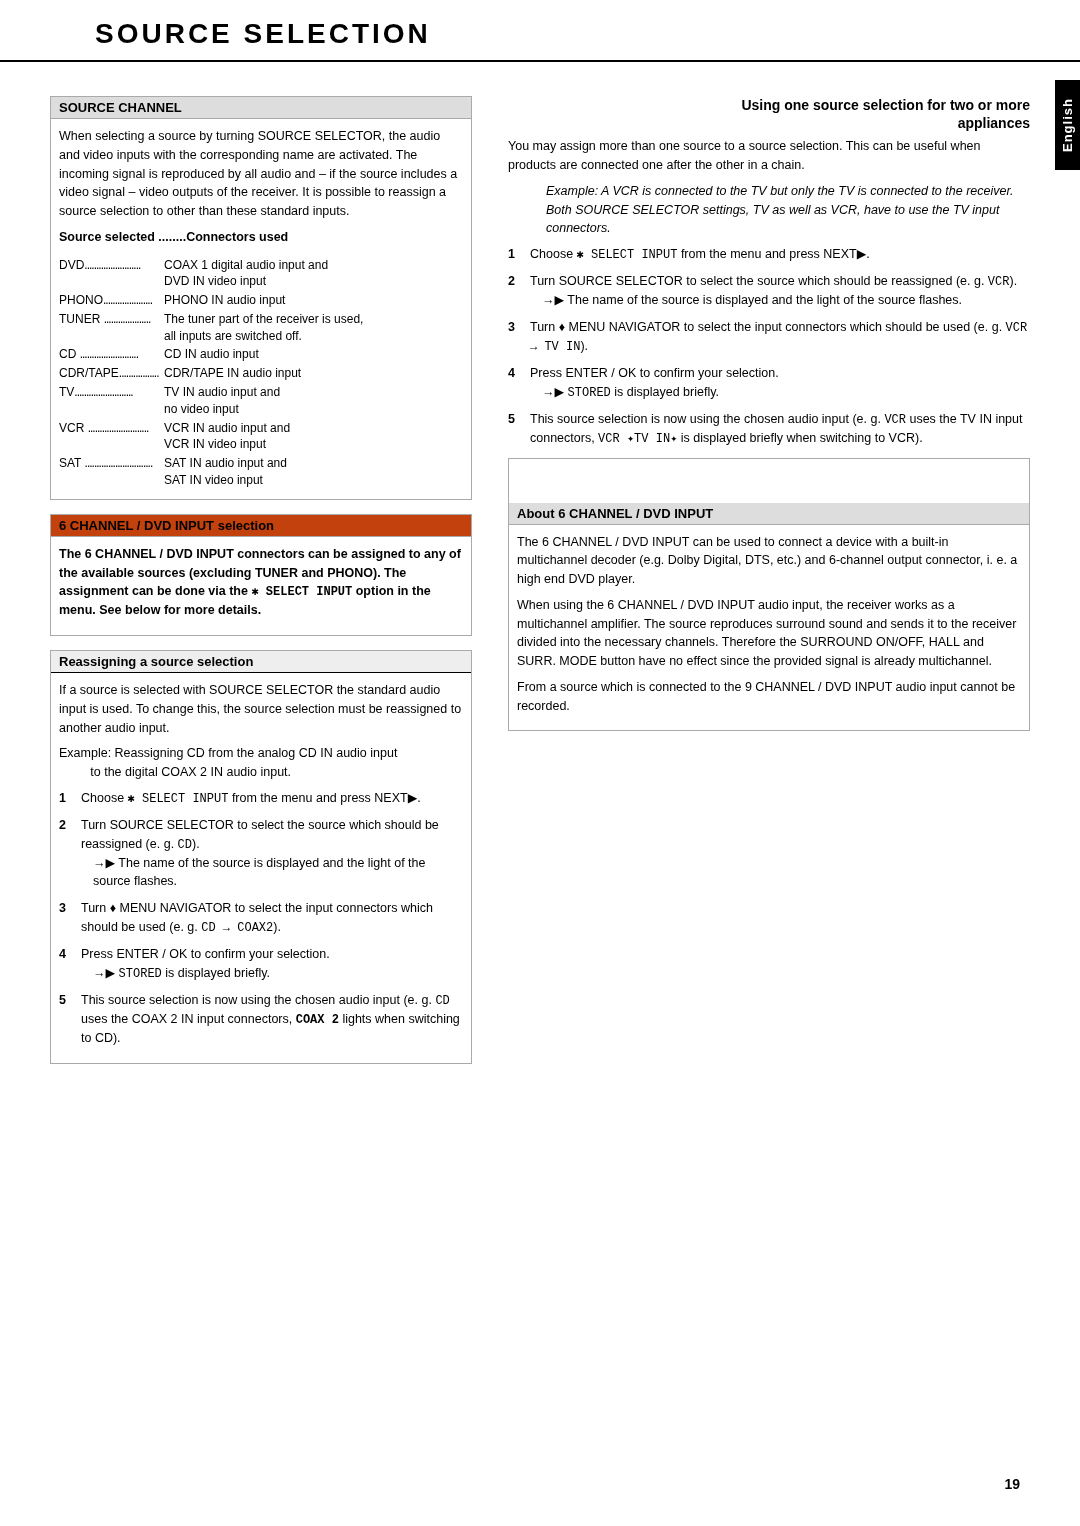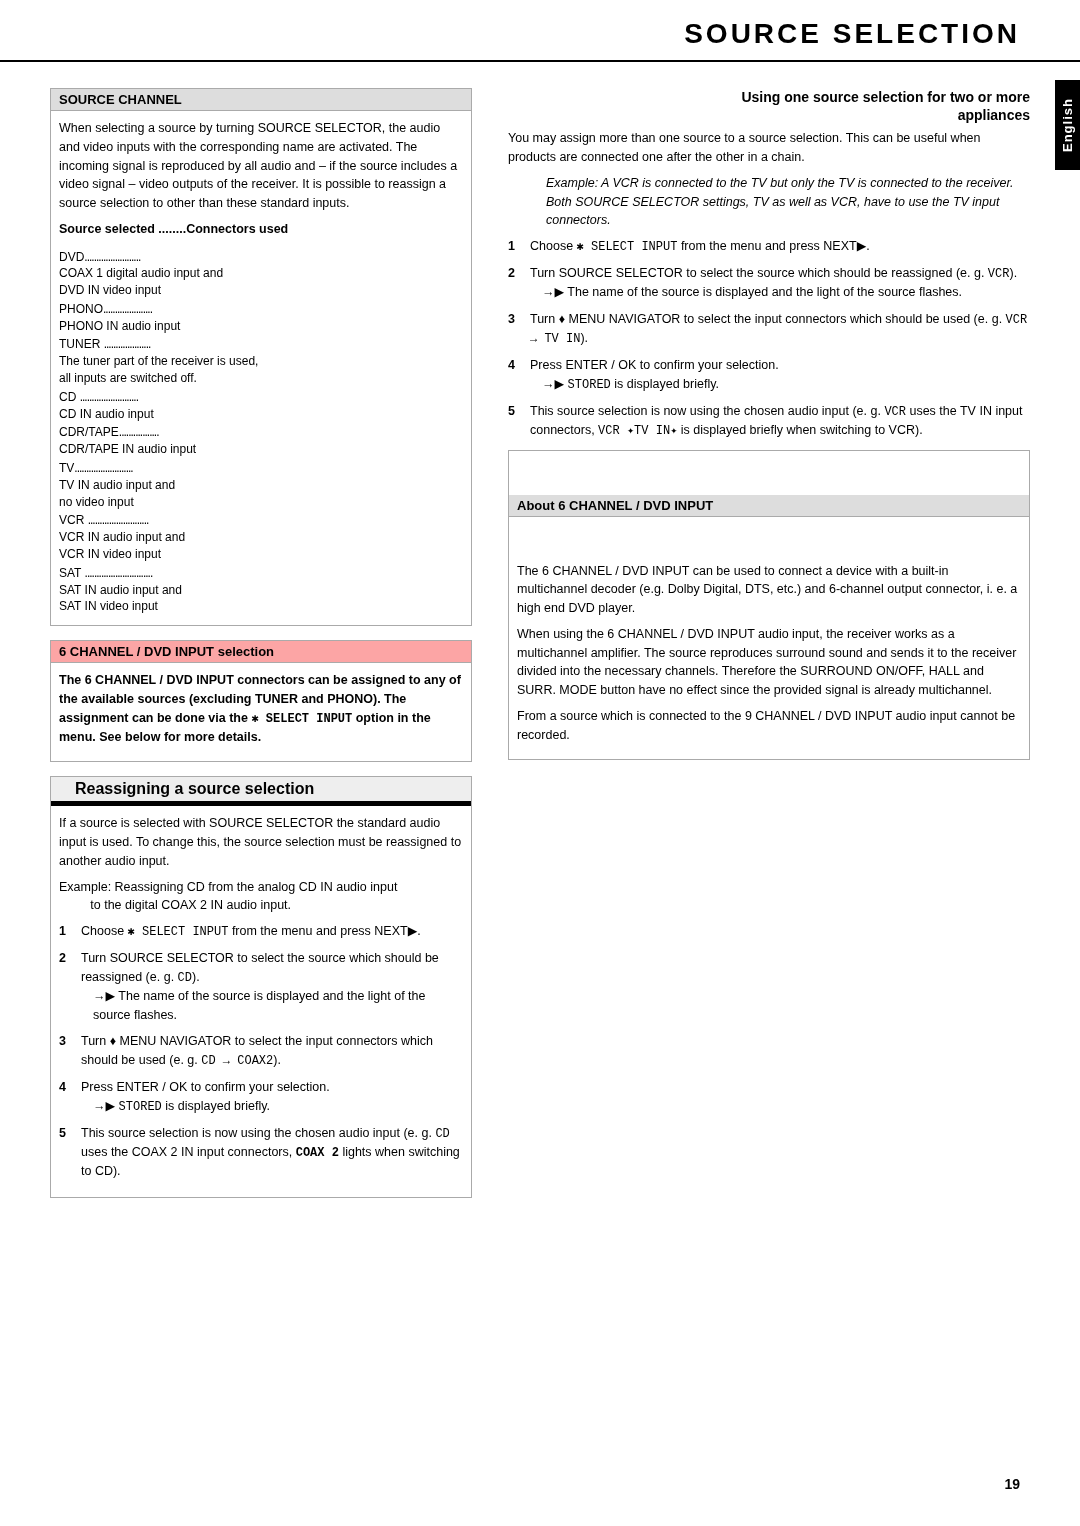--- a/index.html
+++ b/index.html
@@ -7,24 +7,24 @@
       width: 1080px;
       min-height: 1526px;
       background: #ffffff;
       font-family: Arial, Helvetica, sans-serif;
       font-size: 13px;
       color: #000000;
       position: relative;
     }
 
     .page-header {
-      text-align: right;
-      padding: 18px 60px 10px 40px;
+      text-align: left;
+      padding: 18px 60px 10px 95px;
       border-bottom: 2px solid #000;
-      margin-bottom: 8px;
+      margin-bottom: 16px;
     }
     .page-title {
       font-size: 28px;
       font-weight: bold;
       letter-spacing: 3px;
       text-transform: uppercase;
     }
 
     .page-body {
       display: flex;
@@ -87,21 +87,20 @@
 
     .connectors-table {
       margin: 10px 0 0 0;
       width: 100%;
     }
     .connectors-table .row {
       display: flex;
       margin-bottom: 2px;
       font-size: 12px;
       line-height: 1.4;
-      flex-direction: column;
     }
     .connectors-table .source {
       min-width: 105px;
       padding-right: 4px;
     }
     .connectors-table .connector {
       flex: 1;
     }
     .connectors-label {
       font-weight: bold;
@@ -152,21 +151,20 @@
       font-weight: bold;
       font-size: 13px;
       padding: 3px 8px;
       border-bottom: 1px solid #aaa;
       margin-top: 44px;
     }
     .about-box-body {
       padding: 8px;
       font-size: 12.5px;
       line-height: 1.5;
-      margin-top: 37px;
     }
 
     .page-num {
       position: absolute;
       bottom: 34px;
       right: 60px;
       font-size: 14px;
       font-weight: bold;
     }
 
@@ -180,36 +178,36 @@
       font-style: italic;
     }
 
     .reassign-section {
       border: 1px solid #aaa;
       margin-bottom: 14px;
     }
     .reassign-title {
       background: #eee;
       font-weight: bold;
-      font-size: 16px;
-      padding: 3px 24px;
-      border-bottom: 5px solid #000000;
+      font-size: 13px;
+      padding: 3px 8px;
+      border-bottom: 1px solid #000000;
     }
     .reassign-body {
       padding: 8px;
       font-size: 12.5px;
       line-height: 1.5;
     }
 
     .dvd-section {
       border: 1px solid #aaa;
       margin-bottom: 14px;
     }
     .dvd-title {
-      background: #fca5a5;
+      background: #c2410c;
       font-weight: bold;
       font-size: 13px;
       padding: 3px 8px;
       border-bottom: 1px solid #aaa;
     }
     .dvd-body {
       padding: 8px;
       font-size: 12.5px;
       line-height: 1.5;
       font-weight: bold;

